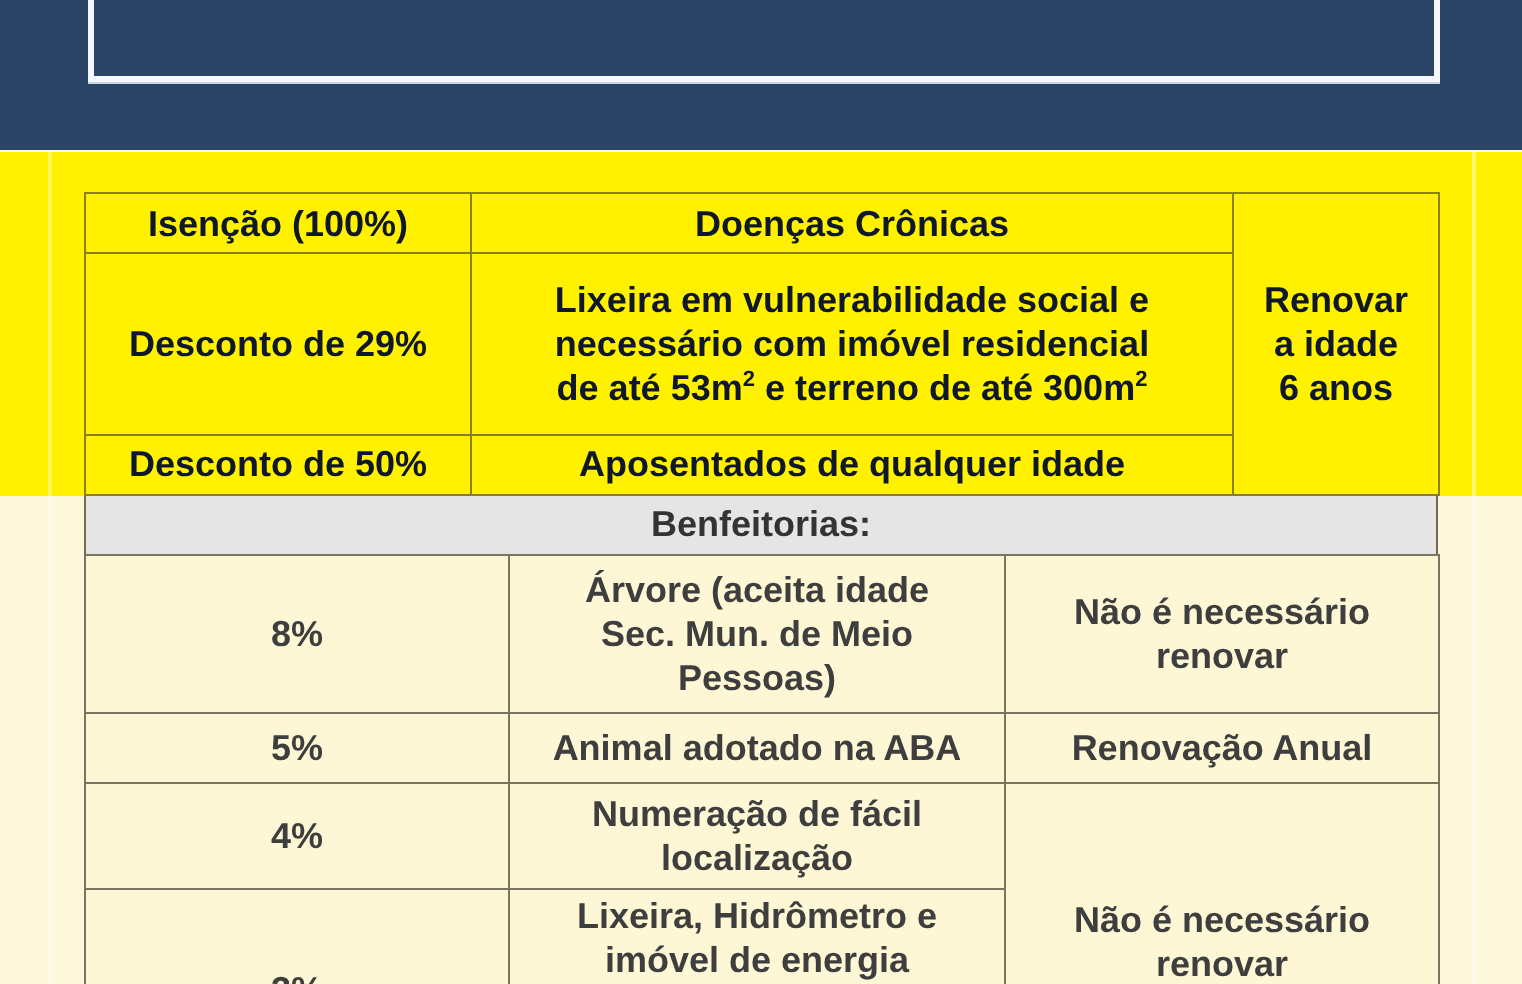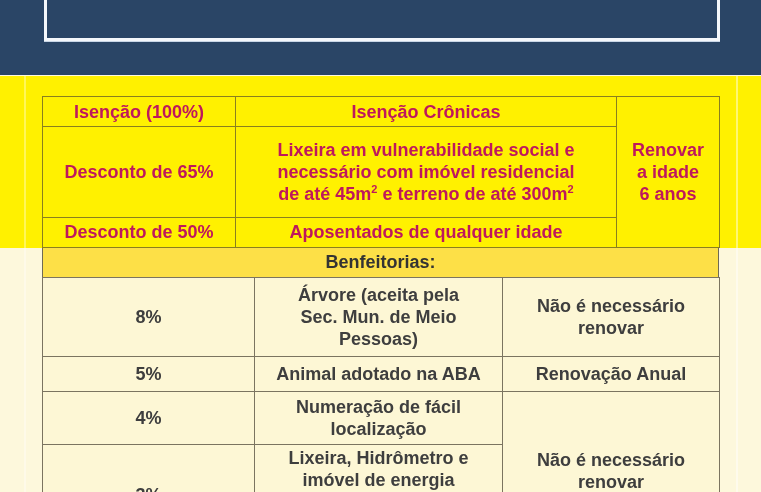--- a/index.html
+++ b/index.html
@@ -27,32 +27,32 @@
   .vline.left { left: 24px; background: rgba(255,255,255,0.35); }
   .vline.right { left: 736px; background: rgba(255,255,255,0.45); }
 
   
   .upper {
     position: absolute; left: 42px; top: 96px; width: 677px; height: 152px;
     border-collapse: collapse; table-layout: fixed;
   }
   .upper td {
     border: 1.5px solid #8a7f1e; padding: 0; text-align: center; vertical-align: middle;
-    font-weight: bold; color: #be185d; font-size: 18px; line-height: 22px;
+    font-weight: bold; color: #0f172a; font-size: 18px; line-height: 22px;
     background: #fff100;
   }
   .upper .row-a td { height: 29px; }
   .upper .row-b td { height: 88px; }
   .upper .row-c td { height: 29px; text-align: center; }
   .upper sup { font-size: 11px; line-height: 0; }
 
   
   .bench-header {
     position: absolute; left: 42px; top: 248px; width: 677px; height: 29px;
-    background: #fde047; border-left: 1.5px solid #6f6a55; border-right: 1.5px solid #6f6a55;
+    background: #e5e5e5; border-left: 1.5px solid #6f6a55; border-right: 1.5px solid #6f6a55;
     box-sizing: border-box; text-align: center;
     font-weight: bold; font-size: 18px; line-height: 29px; color: #333;
   }
   .lower {
     position: absolute; left: 42px; top: 277px; width: 677px;
     border-collapse: collapse; table-layout: fixed;
   }
   .lower td {
     border: 1.5px solid #7b7460; padding: 0; text-align: center; vertical-align: middle;
     font-weight: bold; font-size: 18px; line-height: 22px; color: #3e3e3e;
@@ -79,33 +79,33 @@
 
 <table class="upper">
   <colgroup>
       <col style="width:193px">
       <col style="width:381px">
       <col style="width:103px">
     </colgroup>
   <tbody>
       <tr class="row-a">
     <td>Isenção (100%)</td>
-    <td>Isenção Crônicas</td>
+    <td>Doenças Crônicas</td>
     <td rowspan="3">
       <div>Renovar</div>
       <div>a idade</div>
       <div>6 anos</div>
     </td>
   </tr>
   <tr class="row-b">
-    <td>Desconto de 65%</td>
+    <td>Desconto de 29%</td>
     <td>
       <div>Lixeira em vulnerabilidade social e</div>
       <div>necessário com imóvel residencial</div>
-      <div><span>de até 45m</span><sup>2</sup><span> e terreno de até 300m</span><sup>2</sup></div>
+      <div><span>de até 53m</span><sup>2</sup><span> e terreno de até 300m</span><sup>2</sup></div>
     </td>
   </tr>
   <tr class="row-c">
     <td>Desconto de 50%</td>
     <td>Aposentados de qualquer idade</td>
   </tr>
 </tbody>
   </table>
 
 <div class="bench-header">Benfeitorias:</div>
@@ -113,21 +113,21 @@
 <table class="lower">
   <colgroup>
       <col style="width:212px">
       <col style="width:248px">
       <col style="width:217px">
     </colgroup>
   <tbody>
       <tr class="r1">
     <td>8%</td>
     <td>
-      <div>Árvore (aceita pela</div>
+      <div>Árvore (aceita idade</div>
       <div>Sec. Mun. de Meio</div>
       <div>Pessoas)</div>
     </td>
     <td>
       <div>Não é necessário</div>
       <div>renovar</div>
     </td>
   </tr>
   <tr class="r2">
     <td>5%</td>

